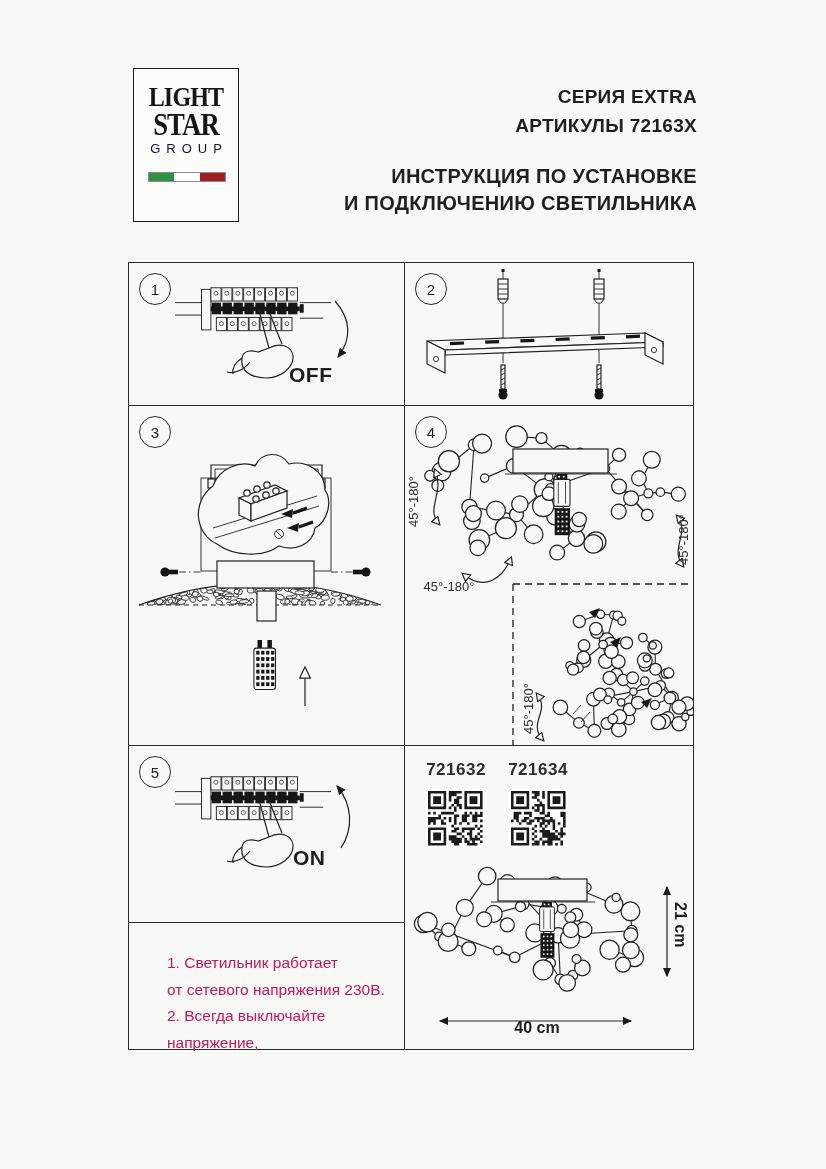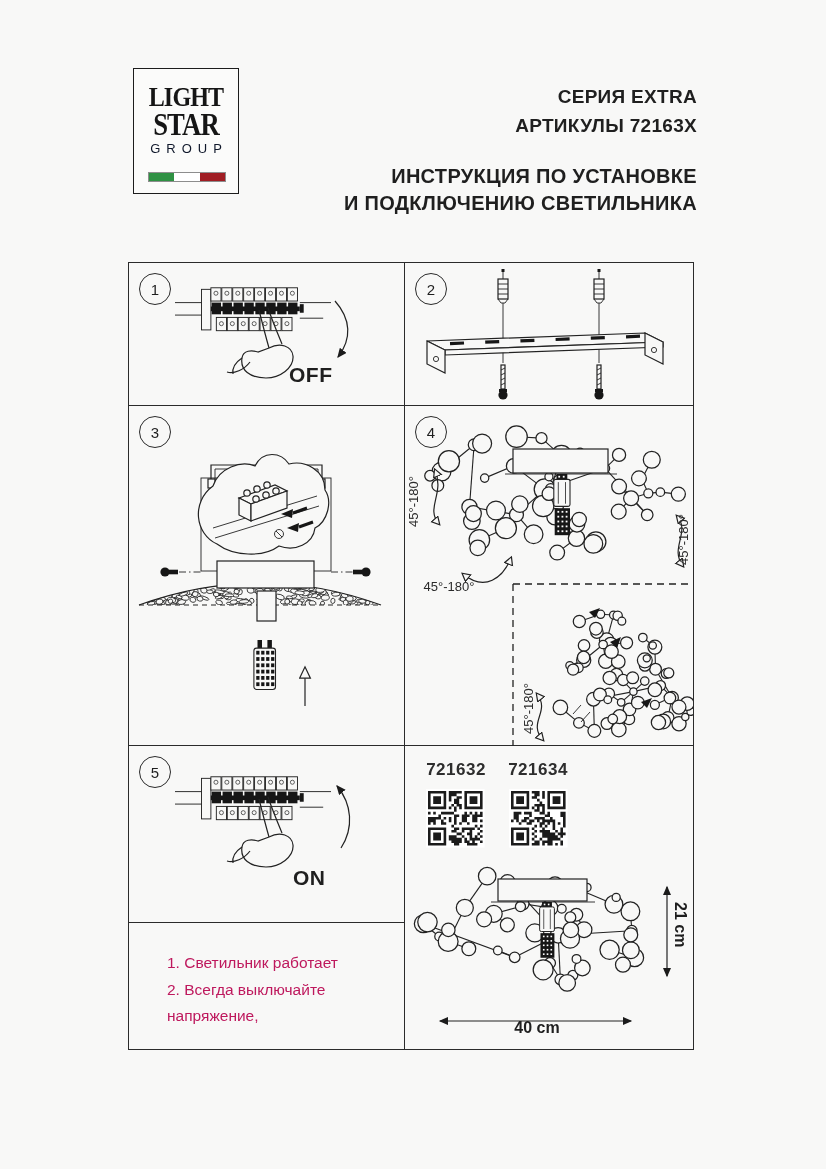--- a/index.html
+++ b/index.html
@@ -2,21 +2,21 @@
 <html><head>
 <meta charset="utf-8">
 <style>
   html,body{margin:0;padding:0;background:#eceme8;}
   body{background:#e8e8e6;}
   .page{position:relative;width:826px;height:1169px;background:#f8f8f7;margin:0 auto;
         font-family:"Liberation Sans",sans-serif;color:#1f1f1f;overflow:hidden;}
   .abs{position:absolute;}
 
   
-  .logo{left:133px;top:68px;width:106px;height:126px;border:1.5px solid #1c1c1c;background:#fbfbfa;box-sizing:border-box;text-align:center;}
+  .logo{left:133px;top:68px;width:106px;height:154px;border:1.5px solid #1c1c1c;background:#fbfbfa;box-sizing:border-box;text-align:center;}
   .logo-word{font-family:"Liberation Serif",serif;font-weight:700;color:#151515;transform:scaleX(.86);transform-origin:center;}
   .logo-w1{margin-top:14px;font-size:28px;line-height:27px;letter-spacing:-1px;}
   .logo-w2{font-size:31px;line-height:29px;letter-spacing:-1px;}
   .logo-group{margin-top:2px;font-size:13px;letter-spacing:6px;color:#0f172a;padding-left:6px;}
   .logo-flag{position:absolute;left:14px;top:103px;width:76px;height:8px;border:1px solid #8d8d8d;display:flex;box-sizing:content-box;}
   .logo-flag span{flex:1;height:100%;display:block;}
 
   .hl{position:absolute;right:129px;font-weight:700;letter-spacing:.3px;white-space:nowrap;margin-top:18px;}
   .hl-series{top:68px;font-size:19px;}
   .hl-articles{top:97px;font-size:19px;}
@@ -740,26 +740,27 @@
       <div class="badge">5</div>
       <svg class="ill" width="276" height="177" viewBox="0 0 276 177">
         <use href="#breaker" transform="translate(46,30) scale(0.78)"></use>
         <path class="fw" d="M140,91 C151,85 163,89 164,99 C165,111 151,121 137,121 C121,121 111,113 113,101 C114,93 123,93 129,95 Z"></path>
         <path class="sk" d="M130,53 C133,65 136,77 140,91"></path>
         <path class="sk" d="M139,51 C143,63 148,75 153,87"></path>
         <path class="sk" d="M121,105 C115,113 105,117 98,115"></path>
         <path class="sk" d="M113,101 C107,105 103,111 104,117"></path>
         <path class="sk" d="M212,102 C225,82 223,58 208,40" marker-end="url(#fh)"></path>
       </svg>
-      <div class="switch-label" style="left:164px;top:120px;text-align:center;">ON</div>
+      <div class="switch-label" style="left:164px;top:100px;text-align:center;">ON</div>
     </div>
 
     <div class="cell br" style="left:0;top:660px;width:276px;height:126px;">
       <div class="notes">
         <div>1. Светильник работает</div>
+        <div>от сетевого напряжения 230В.</div>
         <div>2. Всегда выключайте напряжение,</div>
       </div>
     </div>
 
     <div class="cell" style="left:276px;top:483px;width:288px;height:303px;">
       <div class="qr-label" style="left:21px;top:14px;">721632</div>
       <div class="qr-label" style="left:103px;top:14px;">721634</div>
       <svg class="ill" width="288" height="303" viewBox="0 0 288 303">
         <g transform="translate(23,45)">
             <rect x="-2" y="-2" width="58.6" height="58.6" fill="#fff"></rect>

